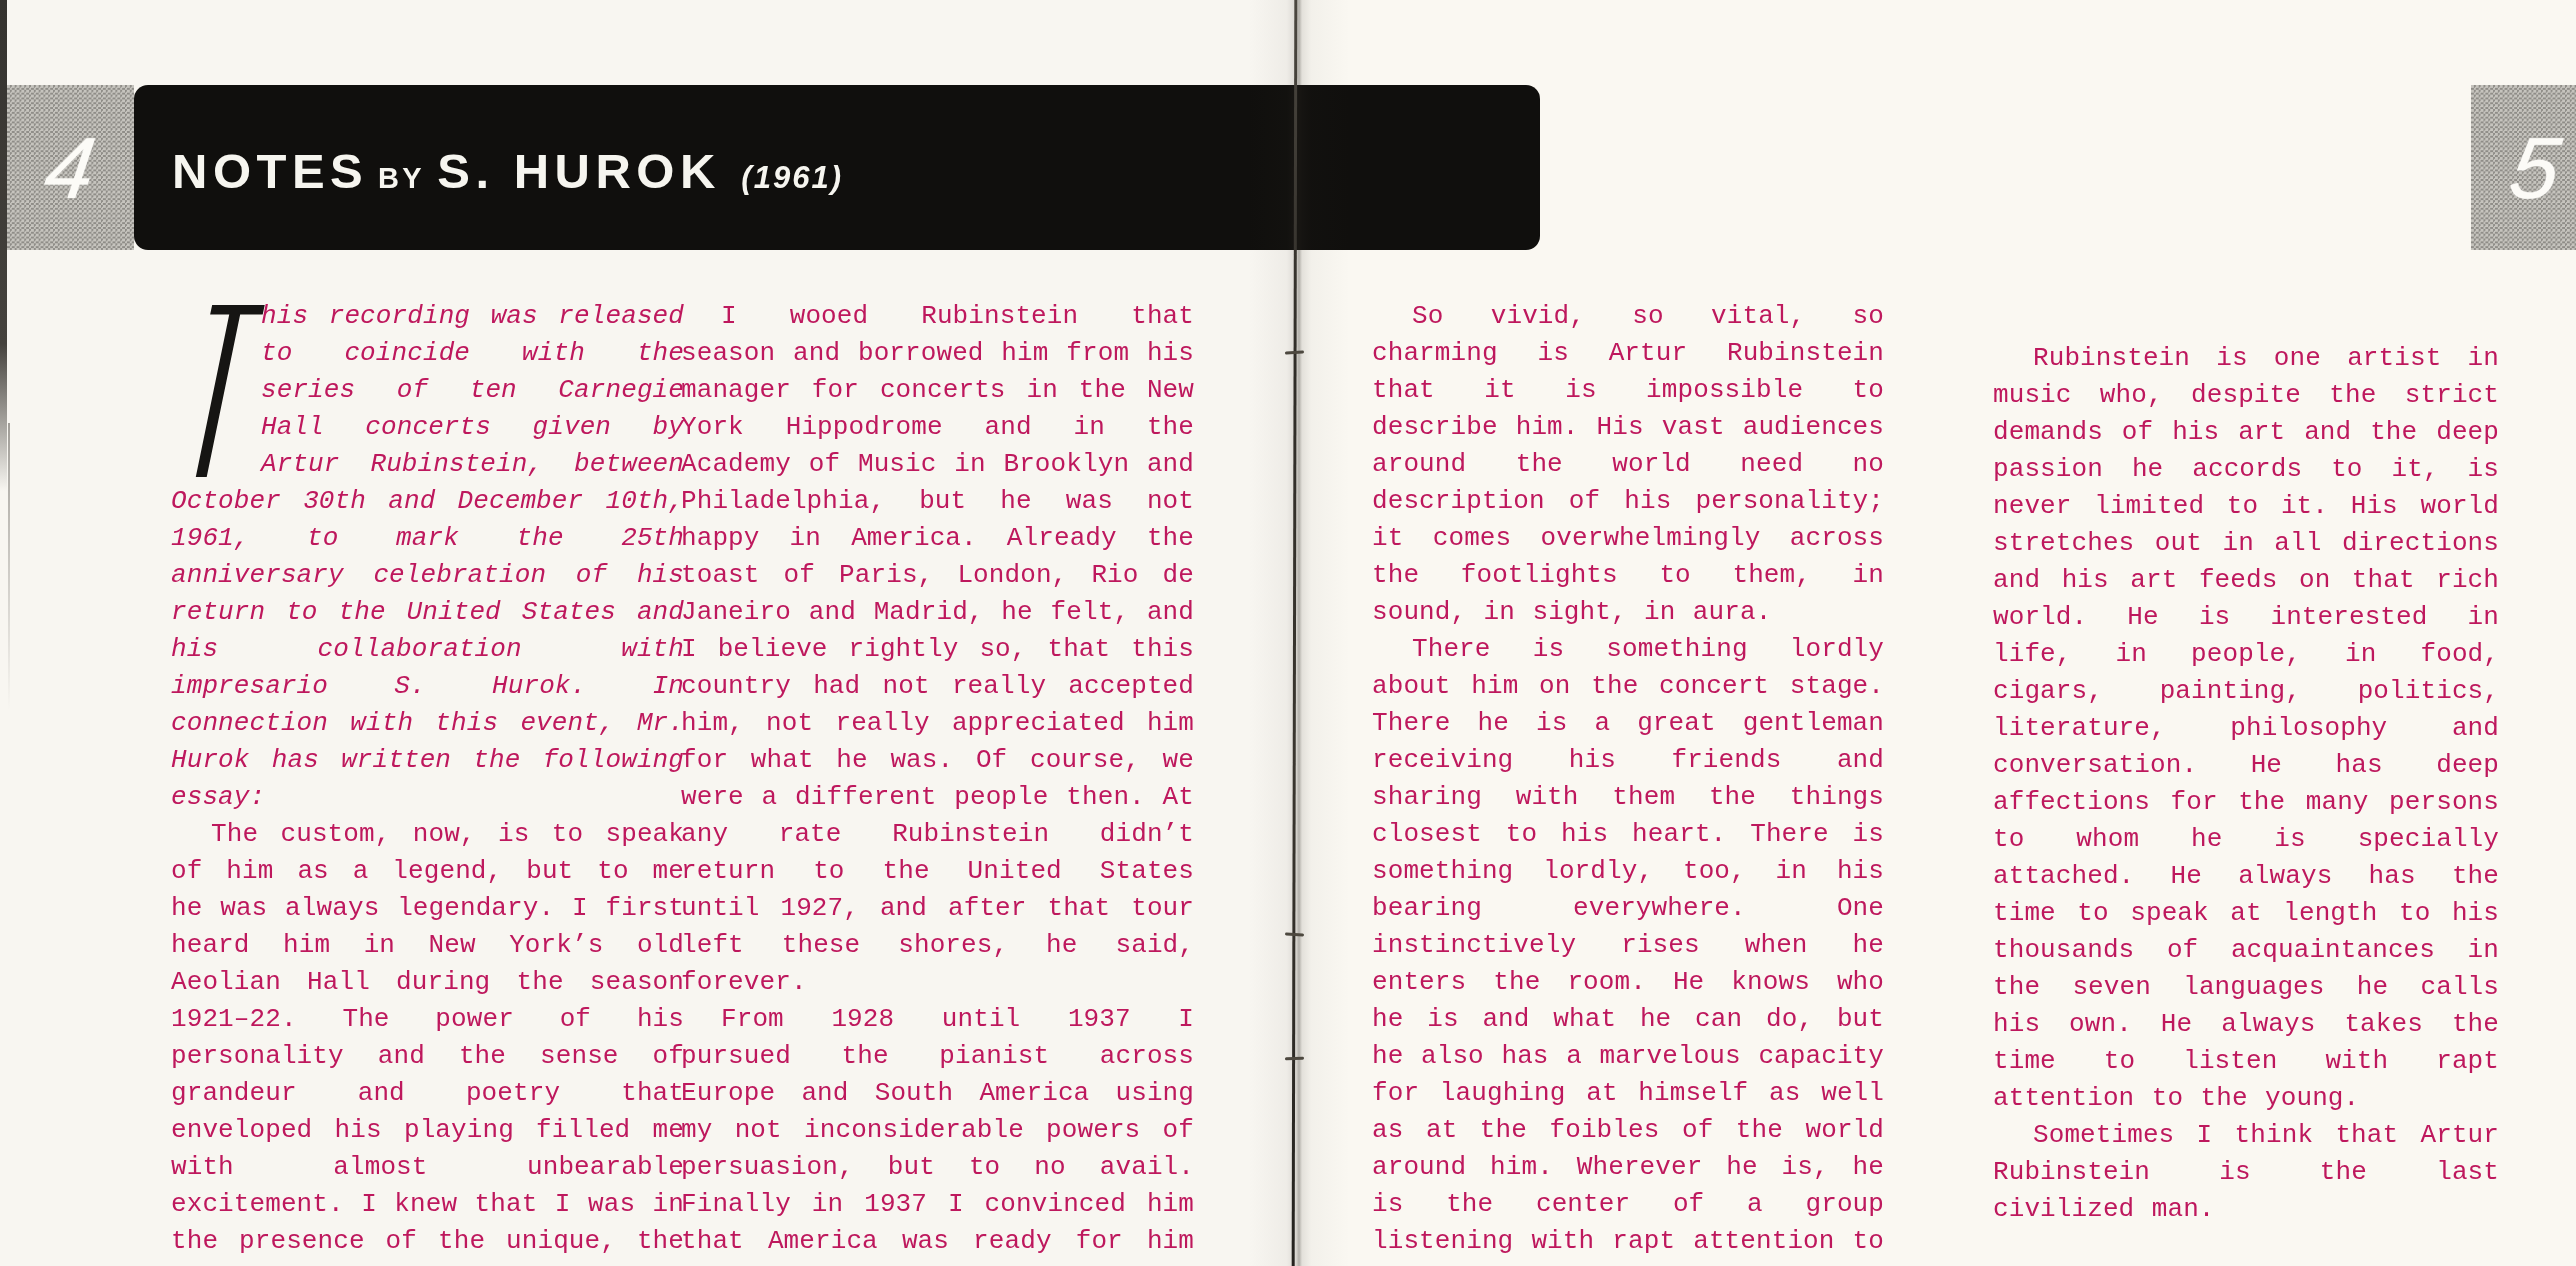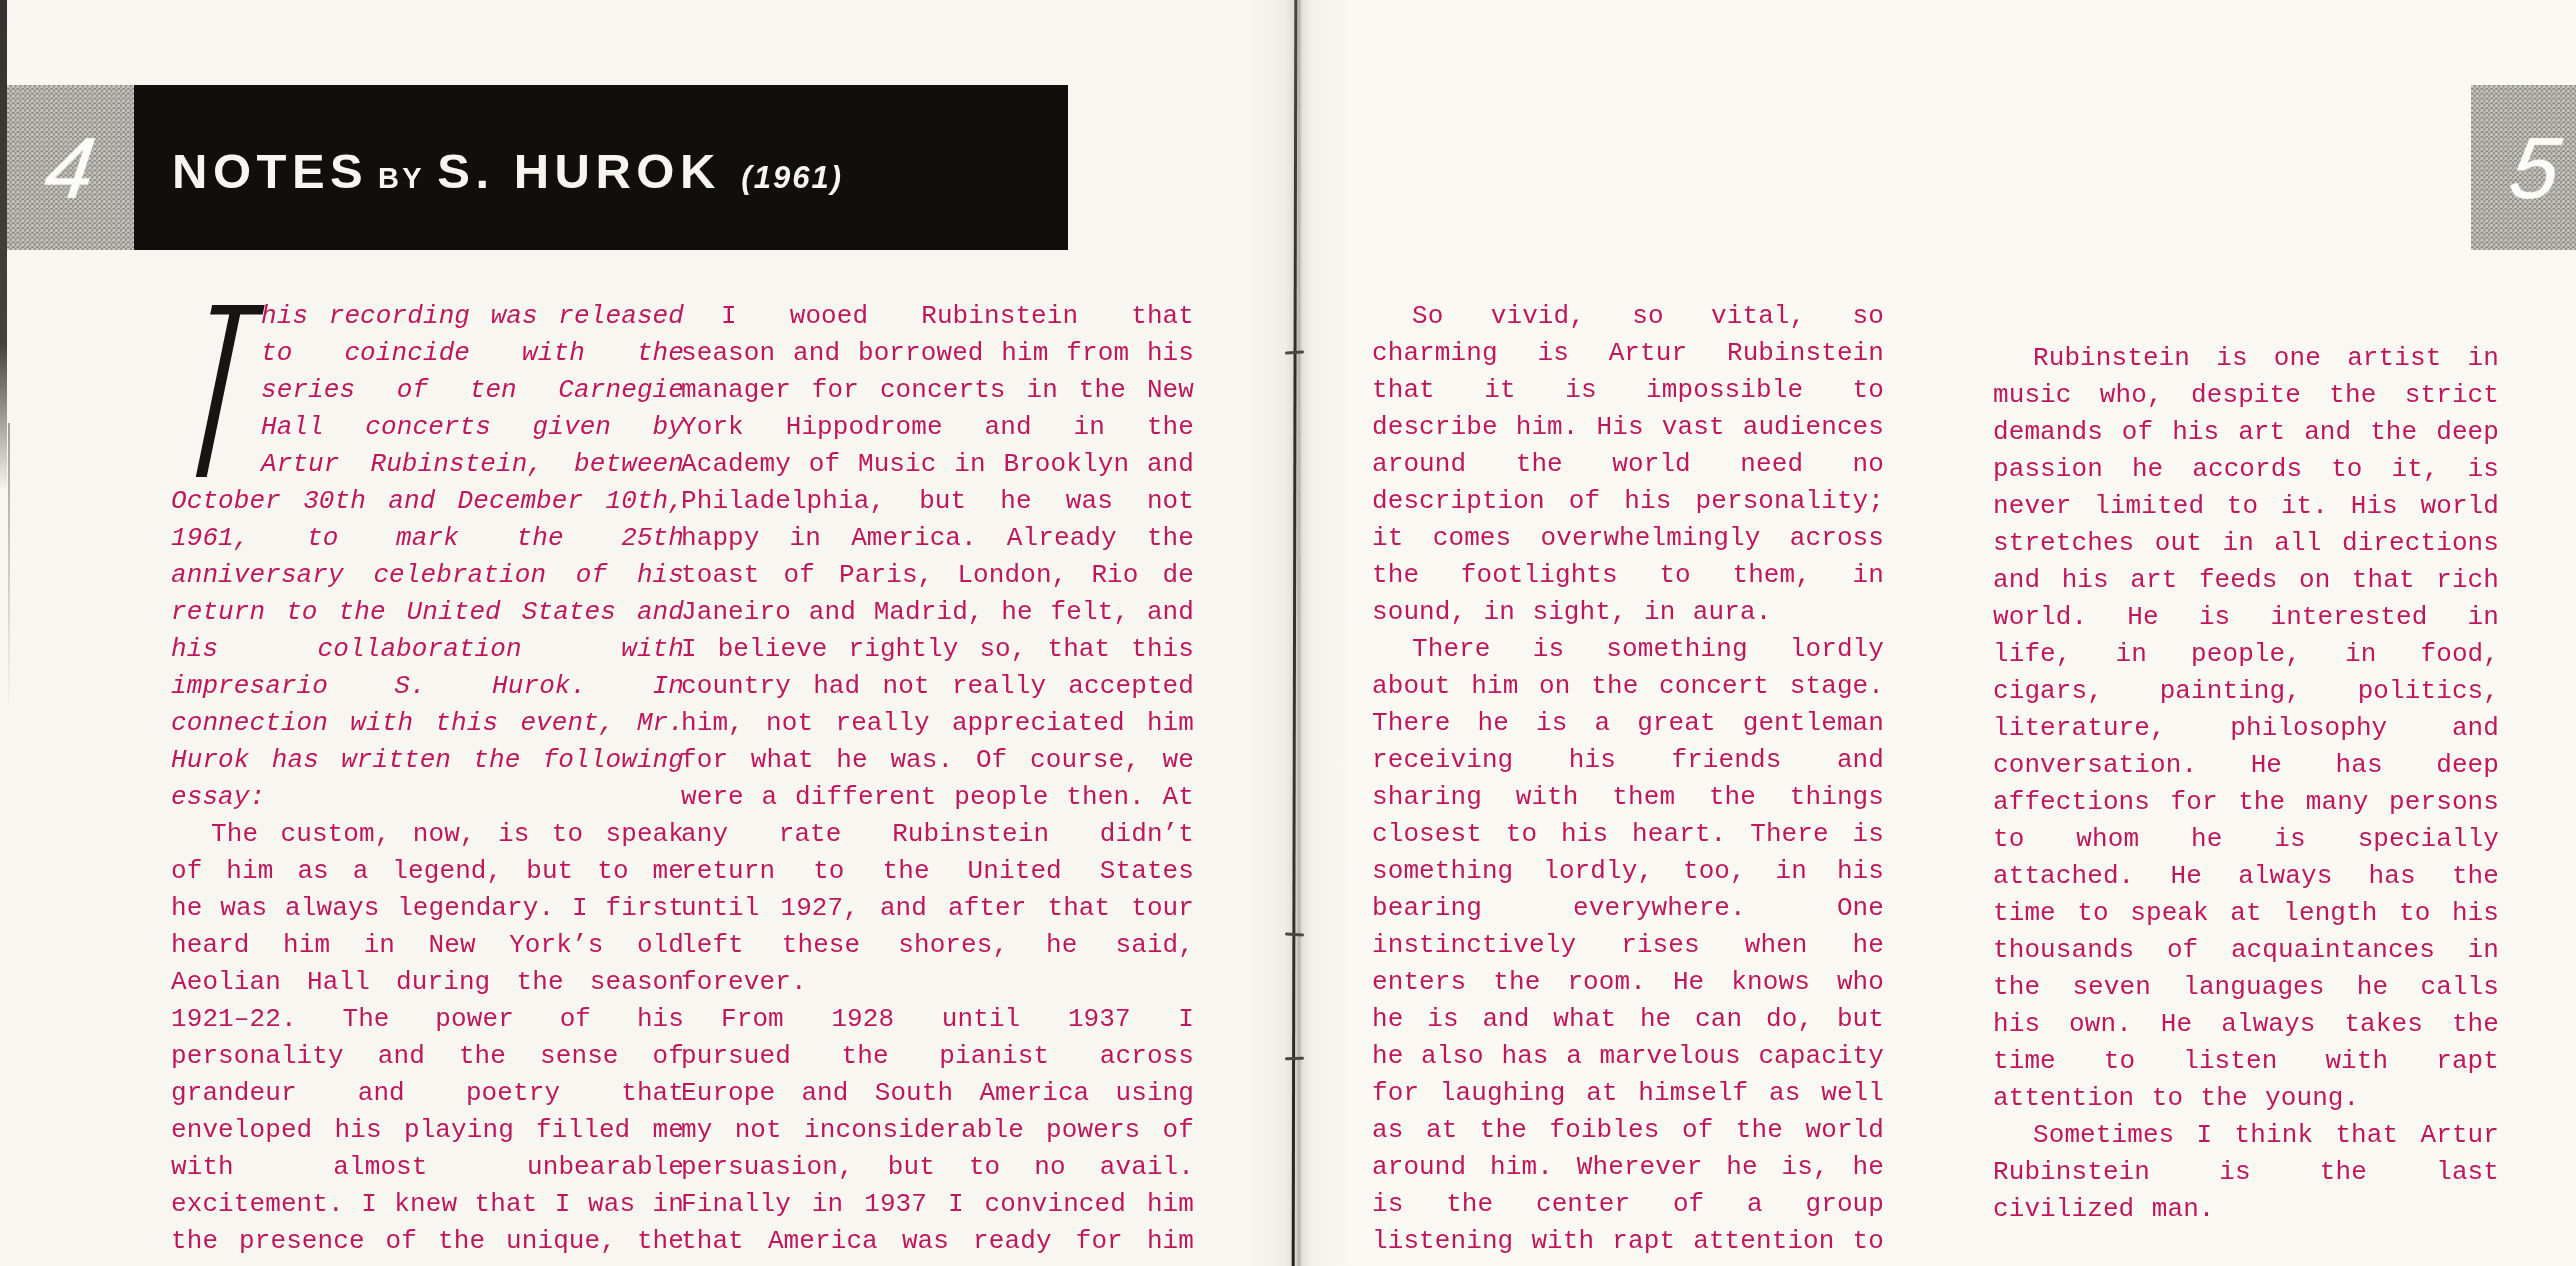--- a/index.html
+++ b/index.html
@@ -41,22 +41,23 @@
   .left-edge-strip{
     position:absolute;left:0;top:0;width:6.8px;height:491px;
     background:linear-gradient(to bottom,#35332f 0%,#45423d 70%,rgba(69,66,61,0) 100%);
   }
   .left-edge-line{
     position:absolute;left:8.2px;top:423px;width:1.4px;height:287px;
     background:linear-gradient(to bottom,rgba(90,86,80,0.55),rgba(90,86,80,0));
   }
   
   .header-bar{
-    position:absolute;left:134px;top:85px;width:934px;height:165px;
+    position:absolute;left:134px;top:85px;width:1406px;height:165px;
     background:#100f0d;
+    border-radius:14px;
   }
   .header-inner{
     position:absolute;left:38px;top:50%;transform:translateY(-44%);
     white-space:nowrap;color:#f6f5ef;
   }
   .t-main{font-size:49px;font-weight:700;letter-spacing:5.5px;}
   .t-by{font-size:29px;font-weight:700;letter-spacing:3.4px;padding:0 12.3px 0 9.6px;}
   .t-year{font-size:31px;font-style:italic;font-weight:600;letter-spacing:2px;padding-left:20.5px;}
   
   .pn-box{

